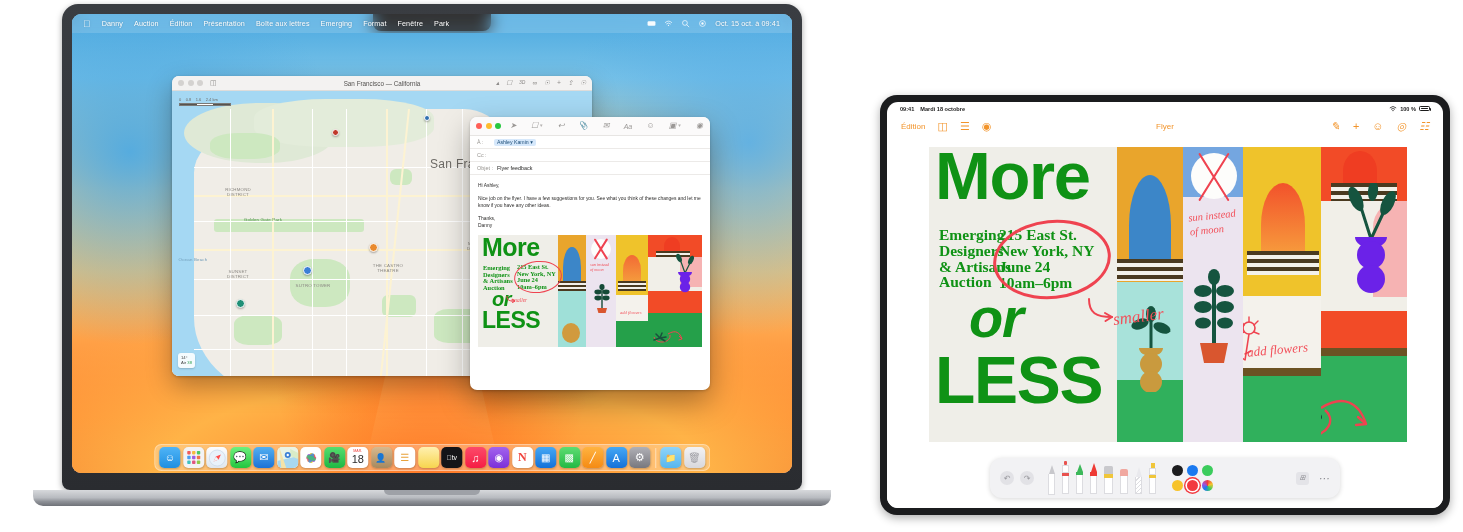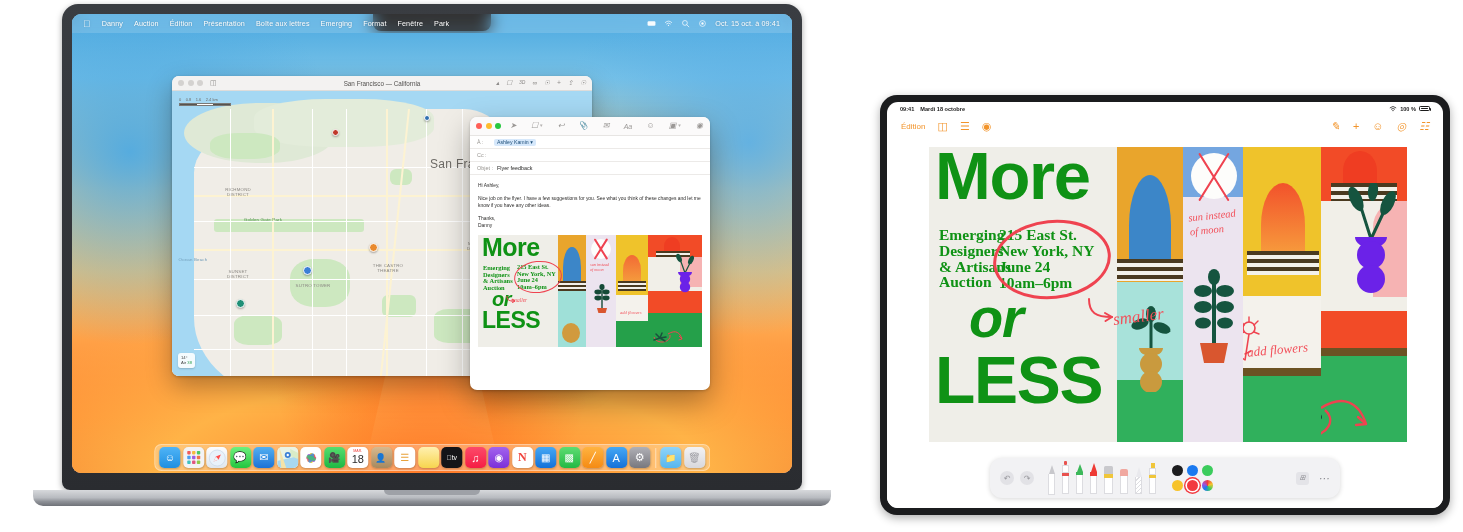--- a/index.html
+++ b/index.html
@@ -605,20 +605,21 @@
             <span>100 %</span>
             <span class="bat"></span>
           </span>
         </div>
 
         <div class="ipad-toolbar">
           <span>Édition</span>
           <span class="tb-ico">◫</span>
           <span class="tb-ico">☰</span>
           <span class="tb-ico">◉</span>
+          <span class="center">Flyer</span>
           <span class="right">
             <i>✎</i>
             <i>+</i>
             <i>☺</i>
             <i>◎</i>
             <i>☷</i>
           </span>
         </div>
 
         <div class="ipad-canvas">

